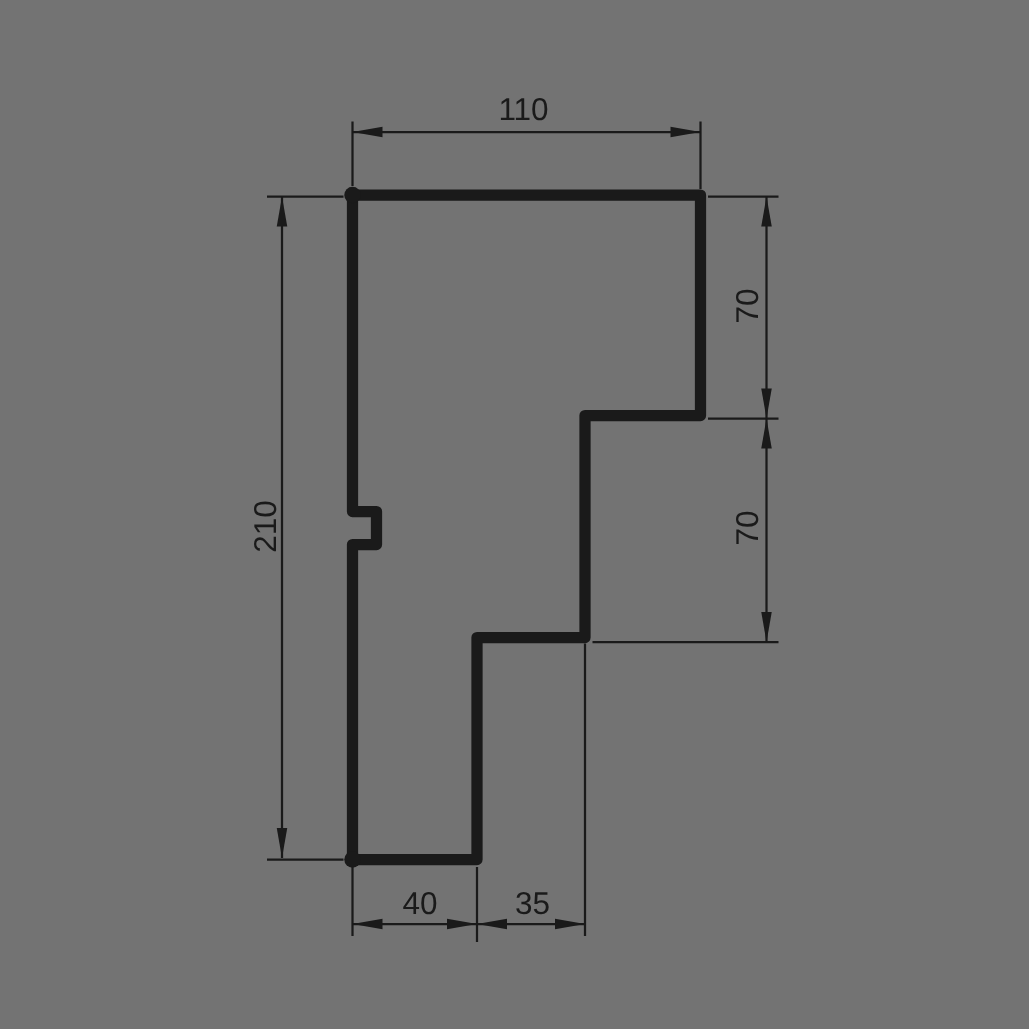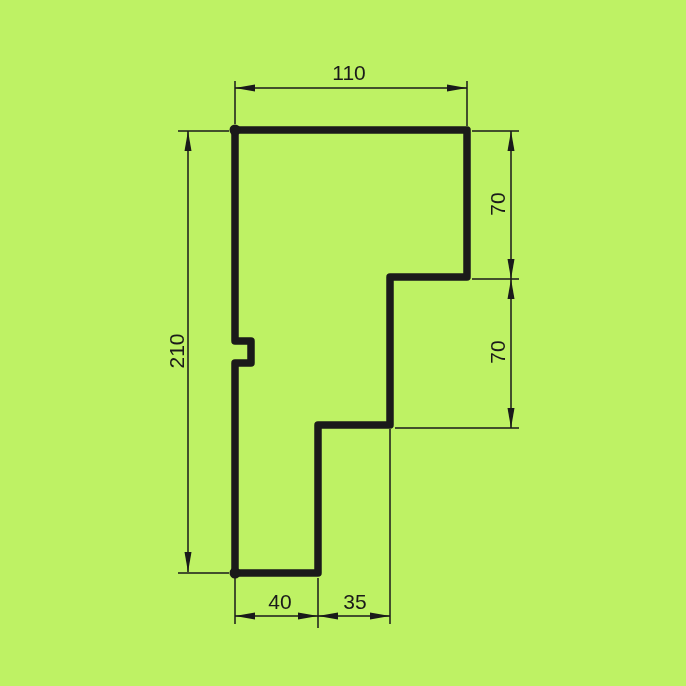--- a/index.html
+++ b/index.html
@@ -6,21 +6,21 @@
     margin: 0;
     padding: 0;
     width: 686px;
     height: 686px;
     background: #ffffff;
     overflow: hidden;
   }
   .stage {
     width: 686px;
     height: 686px;
-    background: #bef264;
+    background: #737373;
   }
   svg { display: block; }
   svg text {
     font-family: "Liberation Sans", sans-serif;
     font-size: 21px;
   }
 </style>
 </head>
 <body>
 

